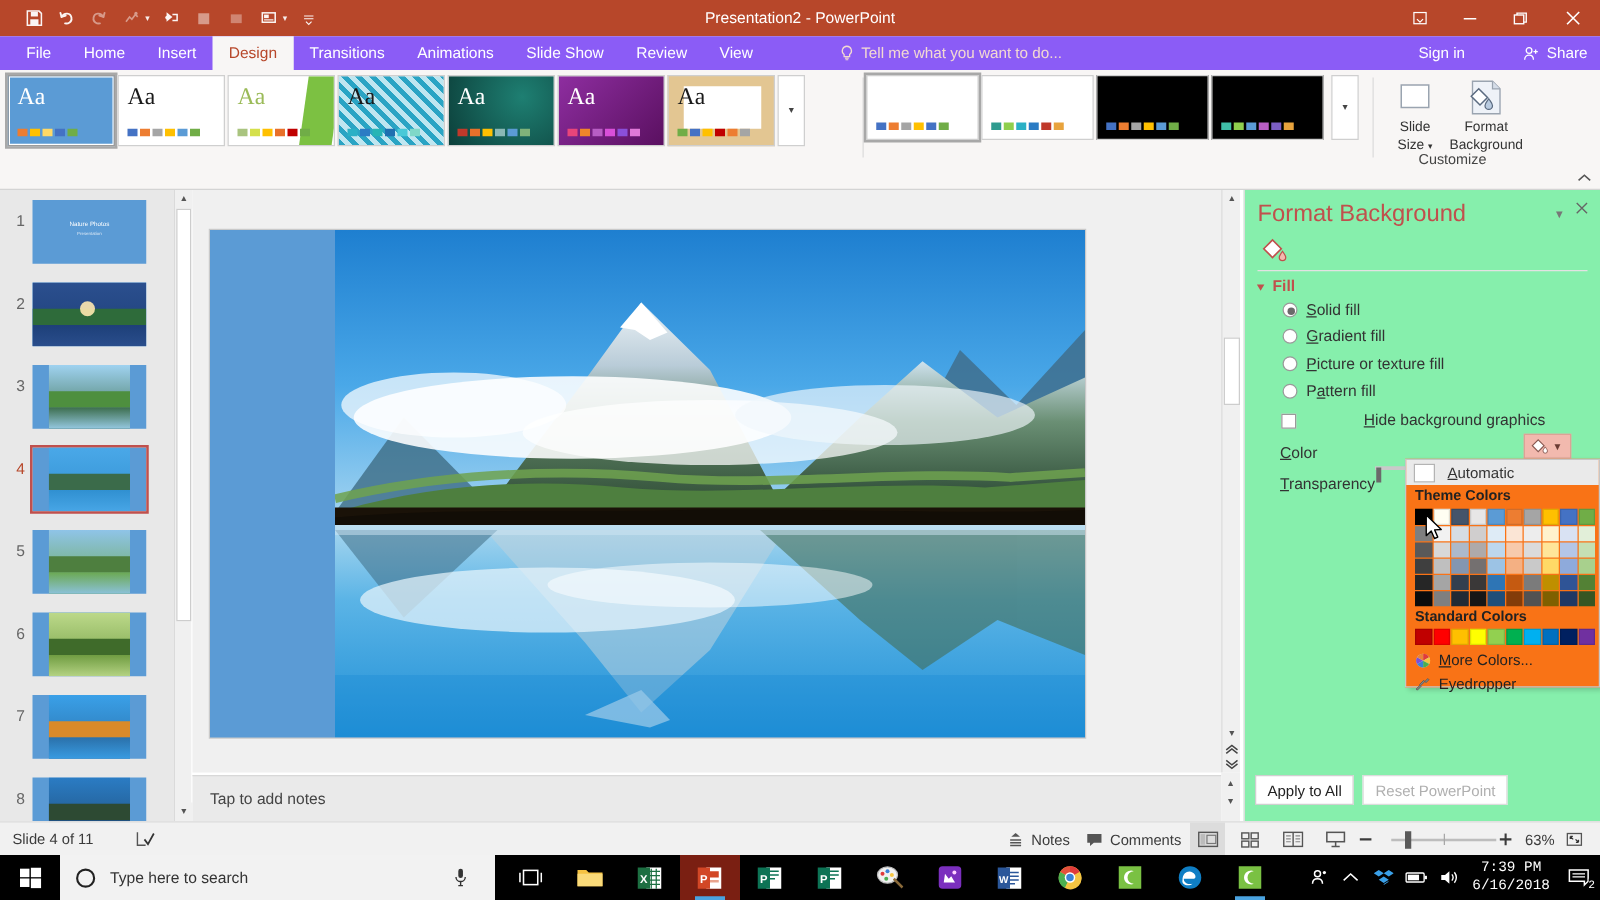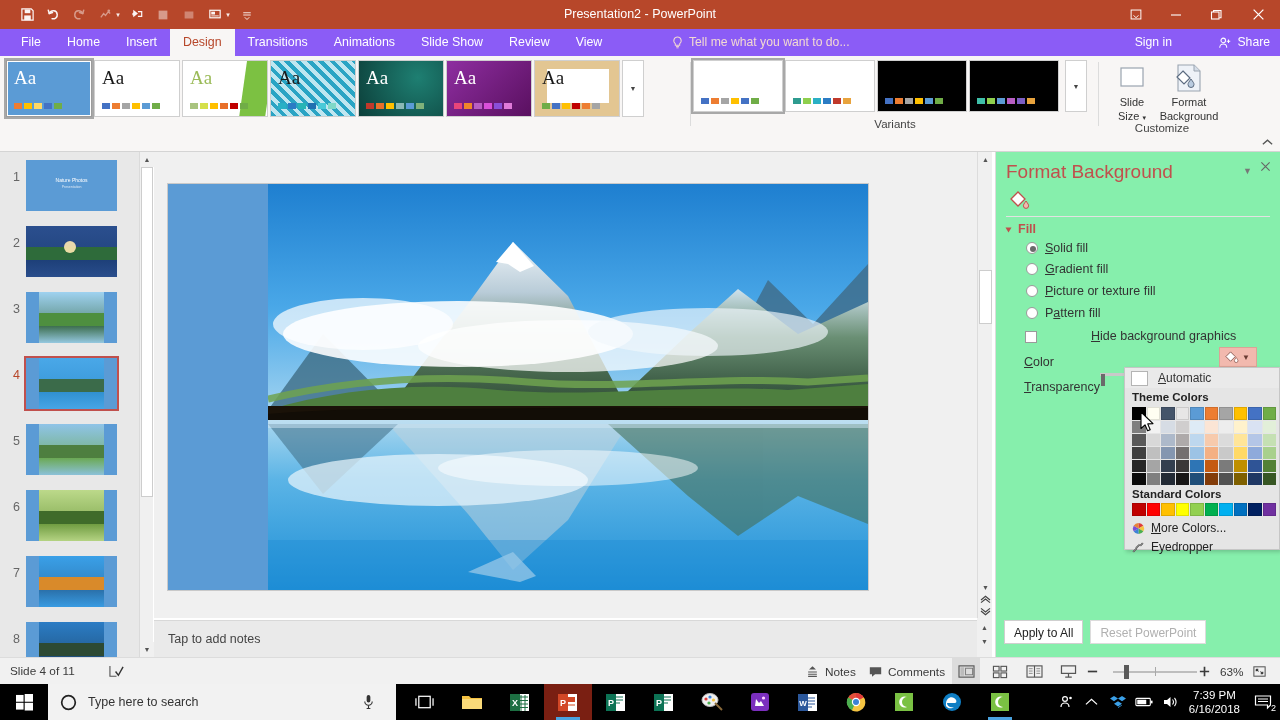--- a/index.html
+++ b/index.html
@@ -147,21 +147,21 @@
     position: absolute; left: 1219px; top: 347px; width: 38px; height: 20px;
     background: #f2b9ae; border: 1px solid #dba396; display: flex; align-items: center; gap: 2px;
     padding-left: 3px;
   }
   .transp-slider { position: absolute; left: 1100px; top: 373px; width: 130px; height: 3px; background: #c9c9c9; }
   .transp-knob { position: absolute; left: 1101px; top: 374px; width: 4px; height: 12px; background: #6a6a6a; }
 
   
   .cdrop {
     position: absolute; left: 1124px; top: 367px; width: 156px; height: 183px;
-    background: #e5e5e5; border: 1px solid #c6c6c6; box-shadow: 2px 2px 4px rgba(0,0,0,.18);
+    background: #f97316; border: 1px solid #c6c6c6; box-shadow: 2px 2px 4px rgba(0,0,0,.18);
   }
   .cd-auto { position: absolute; left: 0; top: 0; width: 154px; height: 20px; background: #eaeaea; display: flex; align-items: center; }
   .cd-auto-sw { width: 17px; height: 15px; background: #fff; border: 1px solid #b4b4b4; margin-left: 6px; }
   .cd-auto-lbl { margin-left: 10px; font-size: 12px; color: #333; }
   .cd-hdr { position: absolute; left: 7px; font-size: 11.5px; font-weight: bold; color: #222; }
   .cgrid { position: absolute; display: grid; grid-template-columns: repeat(10, 13.5px); gap: 1px; }
   .cgrid .cell { width: 13.5px; height: 13px; }
   .cgrid.shades .cell { height: 12px; }
   .std { position: absolute; left: 7px; display: grid; grid-template-columns: repeat(10, 13.5px); gap: 1px; }
   .std .cell { width: 13.5px; height: 13px; }
@@ -192,21 +192,21 @@
   .searchbox {
     position: absolute; left: 48px; top: 0; width: 348px; height: 36px; background: #f2f2f2;
     display: flex; align-items: center; gap: 11px; padding-left: 12px;
   }
   .search-txt { font-size: 12.5px; color: #333; }
   .mic { position: absolute; left: 362px; top: 10px; }
   .tb-icons { position: absolute; left: 400px; top: 0; height: 36px; display: flex; align-items: center; }
   .tb-ico { width: 48px; height: 36px; display: flex; align-items: center; justify-content: center; position: relative; }
   .tb-ico.active { background: #7a1f12; }
   .tb-ico .bar { position: absolute; bottom: 0; left: 12px; width: 24px; height: 3px; background: #4aa3df; }
-  .tray { position: absolute; right: 0; top: 0; height: 36px; display: flex; align-items: center; }
+  .tray { position: absolute; right: 0; top: 0; height: 36px; display: flex; align-items: center; font-family: Liberation Mono, monospace; }
   .tray-ico { width: 26px; height: 36px; display:flex; align-items:center; justify-content:center; color:#fff; }
   .clock { color: #fff; font-size: 11.5px; text-align: center; line-height: 14px; padding: 0 6px; }
   .action-center { width: 34px; height: 36px; display:flex; align-items:center; justify-content:center; position: relative;}
   .ac-badge { position: absolute; right: 4px; bottom: 7px; background: #000; color: #fff; font-size: 9px; }
 
   svg { display: block; }
 </style>
 </head>
 <body>
 
@@ -453,21 +453,20 @@
               <div class="sw" style="background: rgb(63, 191, 168);"></div>
               <div class="sw" style="background: rgb(142, 207, 77);"></div>
               <div class="sw" style="background: rgb(91, 155, 213);"></div>
               <div class="sw" style="background: rgb(184, 94, 196);"></div>
               <div class="sw" style="background: rgb(123, 94, 196);"></div>
               <div class="sw" style="background: rgb(232, 163, 61);"></div>
             </div>
           </div>
           <div class="more-arrow" style="height: 52px; margin-left: 4px;">▼</div>
         </div>
-      <div class="grp-label">Variants</div>
     </div>
     <div class="divider-v" style="left:1098px;"></div>
     <div class="grp-customize">
       <div style="position:absolute;left:2px;top:8px;" class="cust-btn">
         <svg width="30" height="28" viewBox="0 0 30 28">
             <rect x="4" y="2" width="22" height="18" fill="#fff" stroke="#9aa4b0" stroke-width="1.2"></rect>
           </svg>
         <span style="display:block">Slide</span>
         <span style="display:block"><span>Size</span> <span style="font-size:7px">▾</span></span>
       </div>

